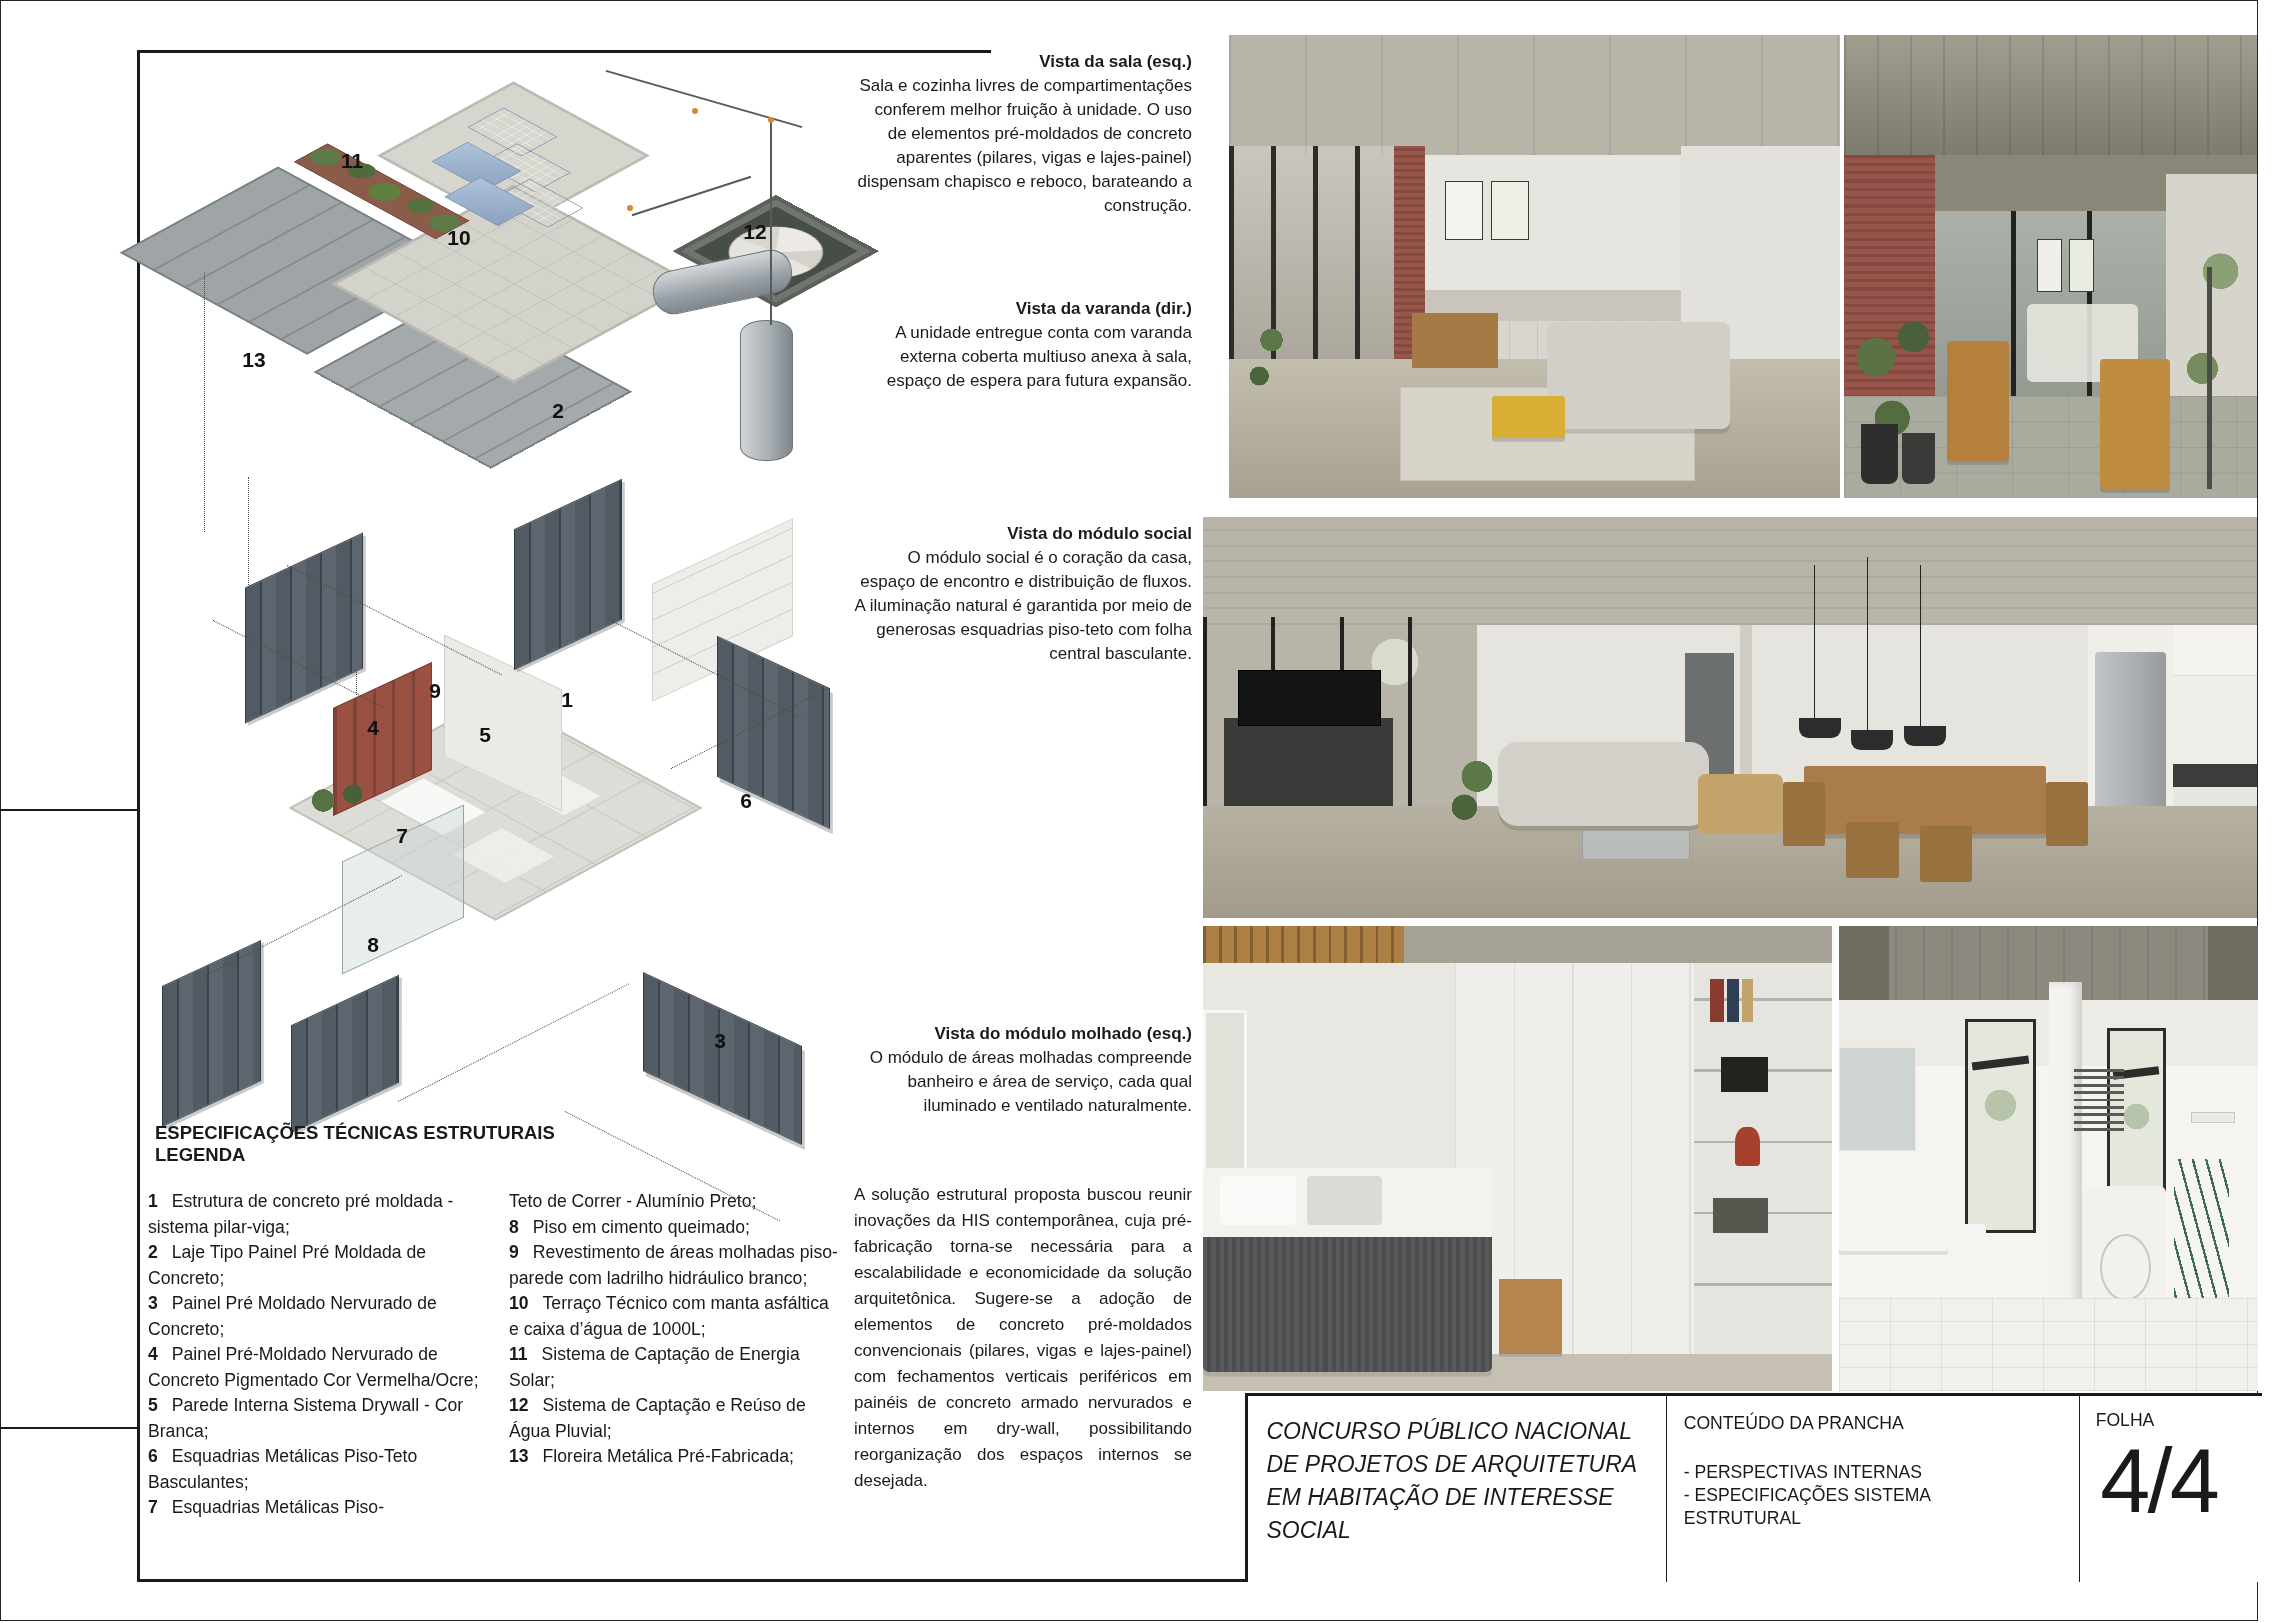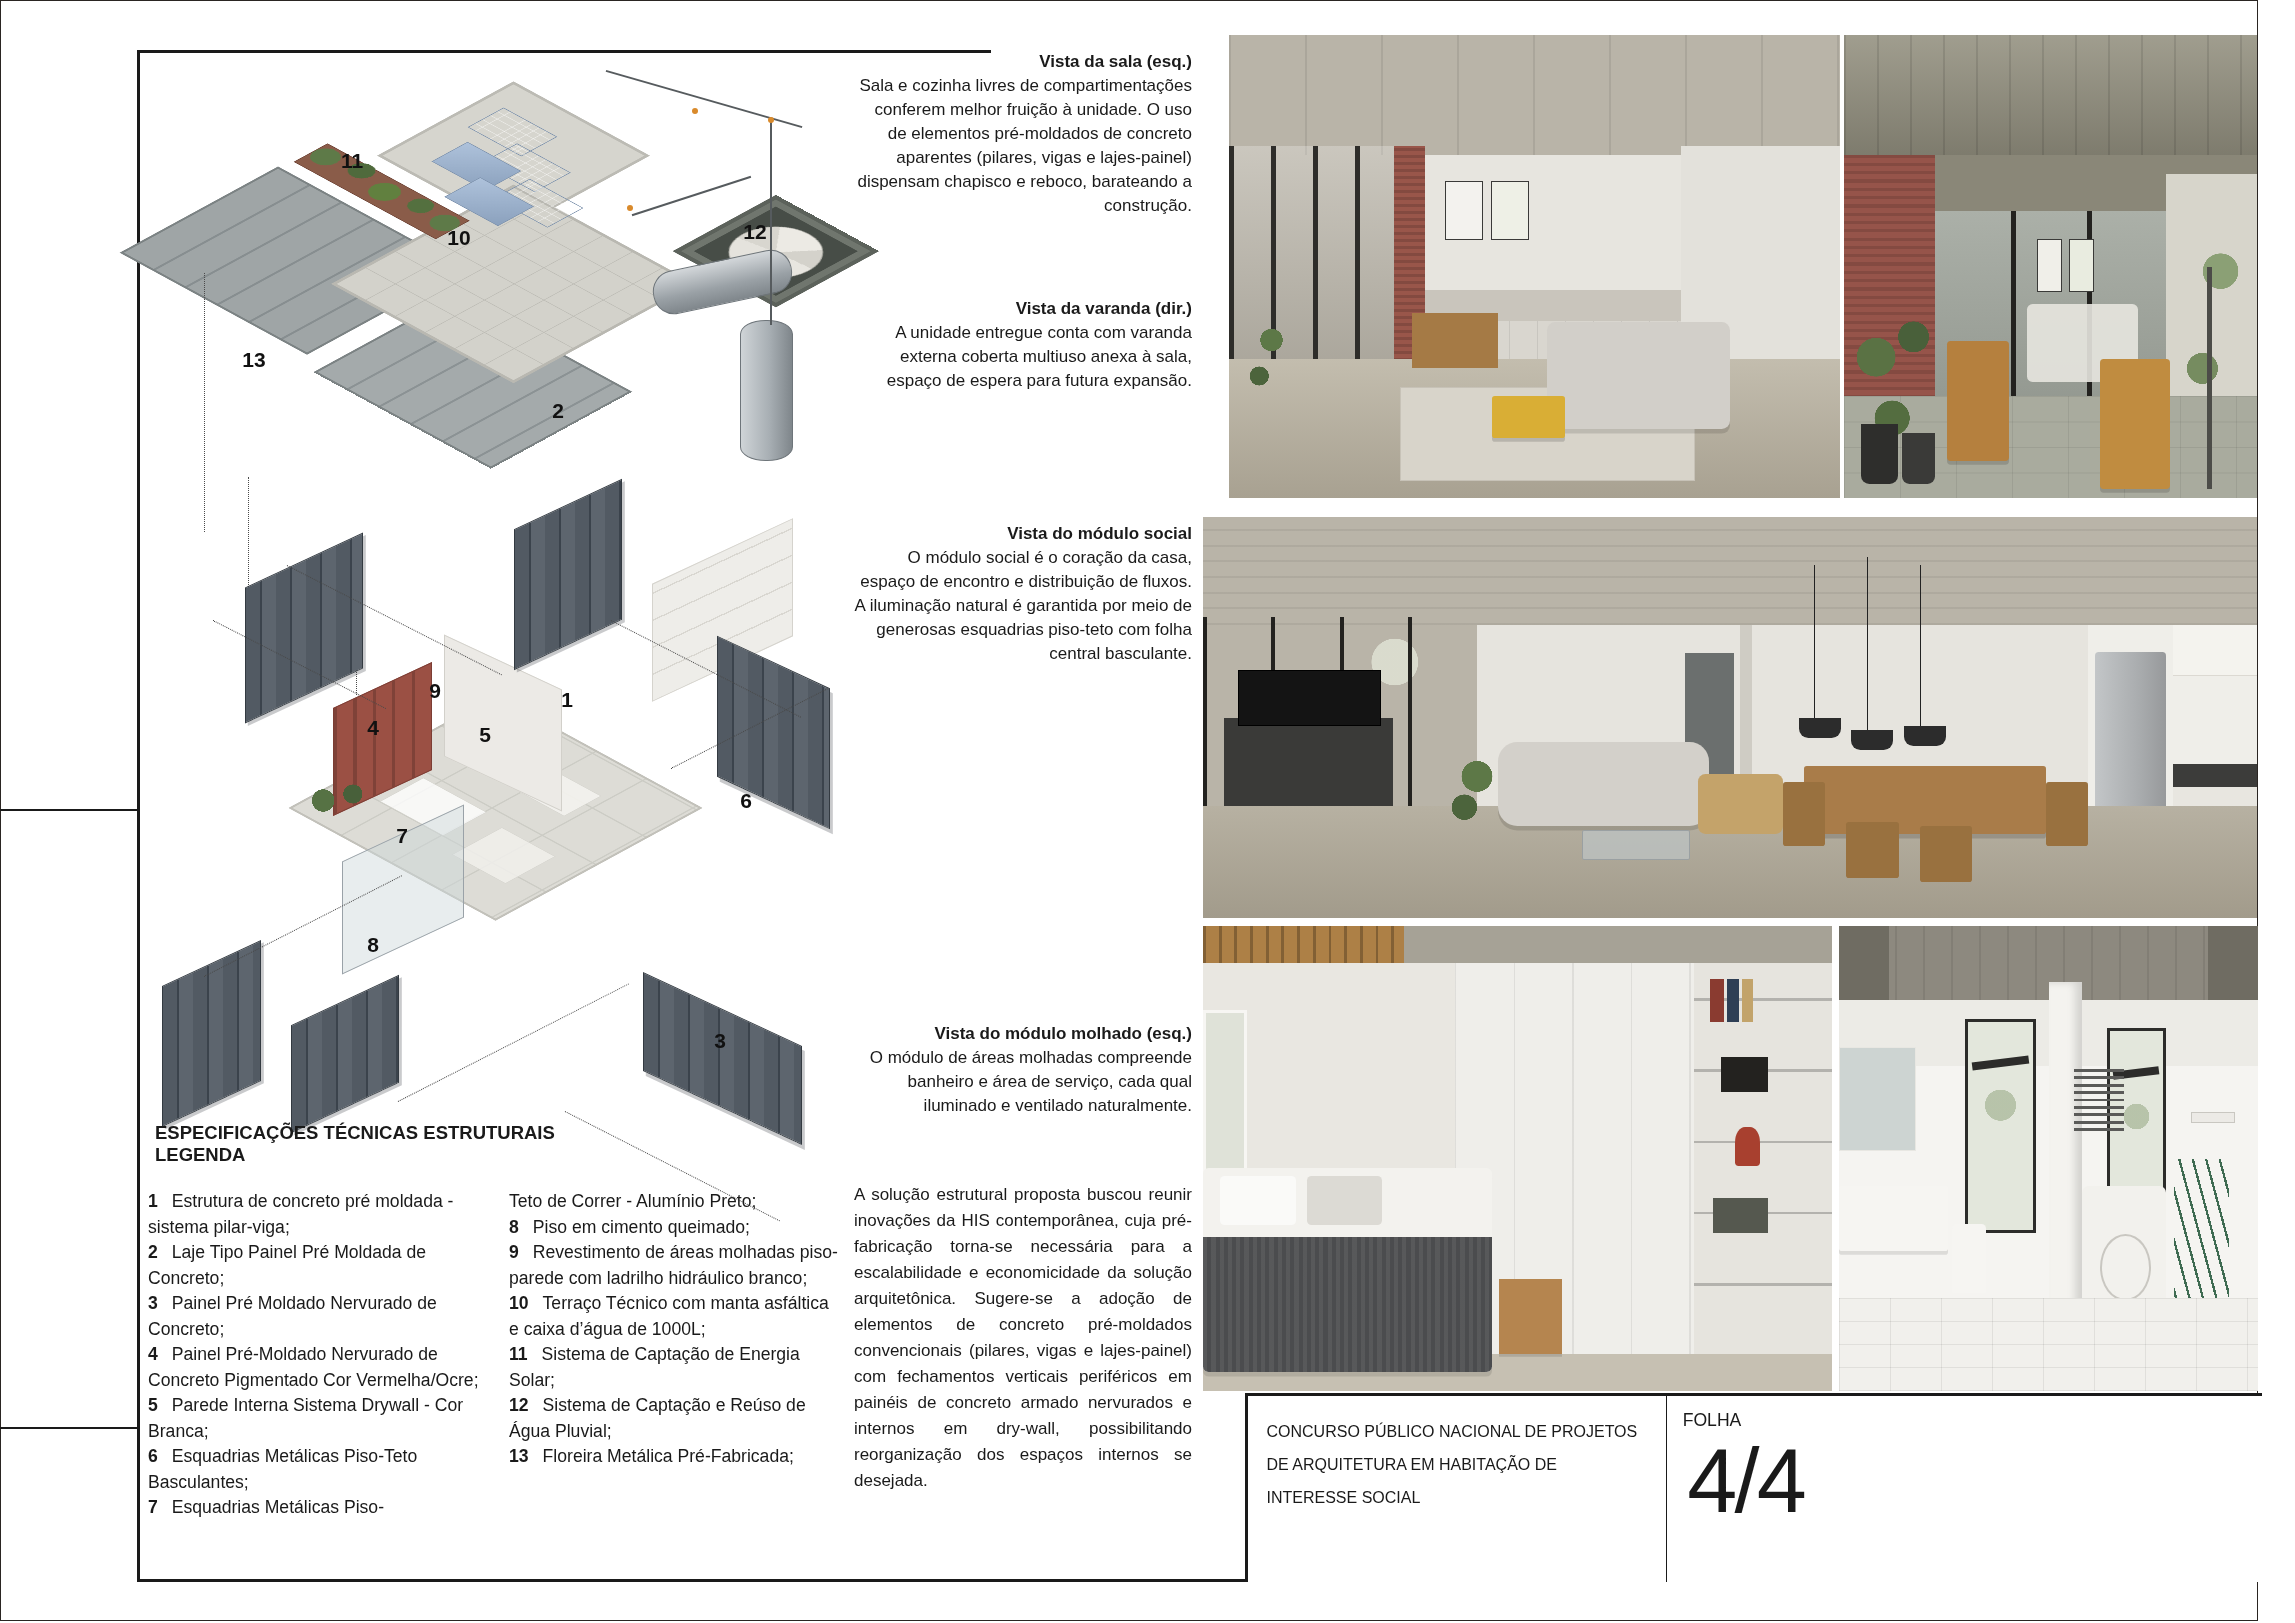--- a/index.html
+++ b/index.html
@@ -21,21 +21,21 @@
   
   .legend-head{font-weight:bold;font-size:18.5px;line-height:22px;}
   .legend-col{font-size:17.6px;line-height:25.5px;}
   .legend-item b{font-weight:bold;margin-right:14px;}
   
   .titleblock{left:1245px;top:1393px;width:1014px;height:186px;border-top:3.2px solid #1a1a1a;border-left:3.2px solid #1a1a1a;display:flex;background:#fff;}
   .tb-cell{box-sizing:border-box;height:100%;}
   .tb-cell.c1{width:419px;border-right:1.9px solid #1a1a1a;padding:19.4px 18.5px 0 18.5px;}
   .tb-cell.c2{width:413px;border-right:1.9px solid #1a1a1a;padding:16.7px 16.7px 0 16.7px;}
   .tb-cell.c3{width:180px;padding:14px 0 0 15.7px;}
-  .tb-title{font-size:16px;line-height:33px;width:315px;}
+  .tb-title{font-size:23px;line-height:33px;width:315px;font-style:italic;}
   .tb-label{font-size:17.6px;line-height:21px;}
   .tb-item{font-size:17.6px;line-height:23px;width:268px;}
   .tb-items{margin-top:27px;}
   .tb-number{font-size:90px;line-height:93px;margin-top:4px;margin-left:4.6px;letter-spacing:-2.8px;}
   
   .iso{transform:rotateX(57deg) rotateZ(45deg);}
   .dnum{position:absolute;font-size:21px;font-weight:bold;color:#111;transform:translate(-50%,-50%);z-index:30;}
   .dotline{position:absolute;border-top:1.4px dotted #4a4a4a;height:0;transform-origin:left center;}
   .dotvert{position:absolute;border-left:1.4px dotted #4a4a4a;width:0;}
   .slat{position:absolute;border:1.9px solid #333a41;
@@ -286,20 +286,27 @@
       <div class="ply" style="left:22%;top:30%;width:56%;height:40%;border:2.3px solid #c9c7c1;border-radius:50%;"></div>
     </div>
     <div class="ply" style="left:80%;top:50%;width:13%;height:40%;background:repeating-linear-gradient(75deg,#3f6b52 0 2.3px,transparent 2.3px 13px);"></div>
     <div class="ply" style="left:84%;top:40%;width:10%;height:2%;background:#eceae6;border:0.9px solid #c9c7c1;"></div>
     <div class="ply" style="left:56%;top:30%;width:12%;height:14%;background-image:repeating-linear-gradient(0deg,#5a5a58 0 2.8px,transparent 2.8px 7.4px);"></div>
     <div class="ply" style="left:0;top:80%;width:100%;height:20%;background:#f1f0ec;background-image:linear-gradient(rgba(0,0,0,.07) 0.9px,transparent 0.9px),linear-gradient(90deg,rgba(0,0,0,.07) 0.9px,transparent 0.9px);background-size:51px 23px;"></div>
   </div>
 
   <div class="abs titleblock">
     <div class="tb-cell c1 tb-title">CONCURSO PÚBLICO NACIONAL DE PROJETOS DE ARQUITETURA EM HABITAÇÃO DE INTERESSE SOCIAL</div>
+    <div class="tb-cell c2">
+      <div class="tb-label">CONTEÚDO DA PRANCHA</div>
+      <div class="tb-items">
+        <div class="tb-item">- PERSPECTIVAS INTERNAS</div>
+        <div class="tb-item">- ESPECIFICAÇÕES SISTEMA ESTRUTURAL</div>
+      </div>
+    </div>
     <div class="tb-cell c3">
       <div class="tb-label">FOLHA</div>
       <div class="tb-number">4/4</div>
     </div>
   </div>
 
 <span class="dnum" style="left: 352px; top: 161px;">11</span>
     <span class="dnum" style="left: 459px; top: 238px;">10</span>
     <span class="dnum" style="left: 755px; top: 232px;">12</span>
     <span class="dnum" style="left: 254px; top: 360px;">13</span>

